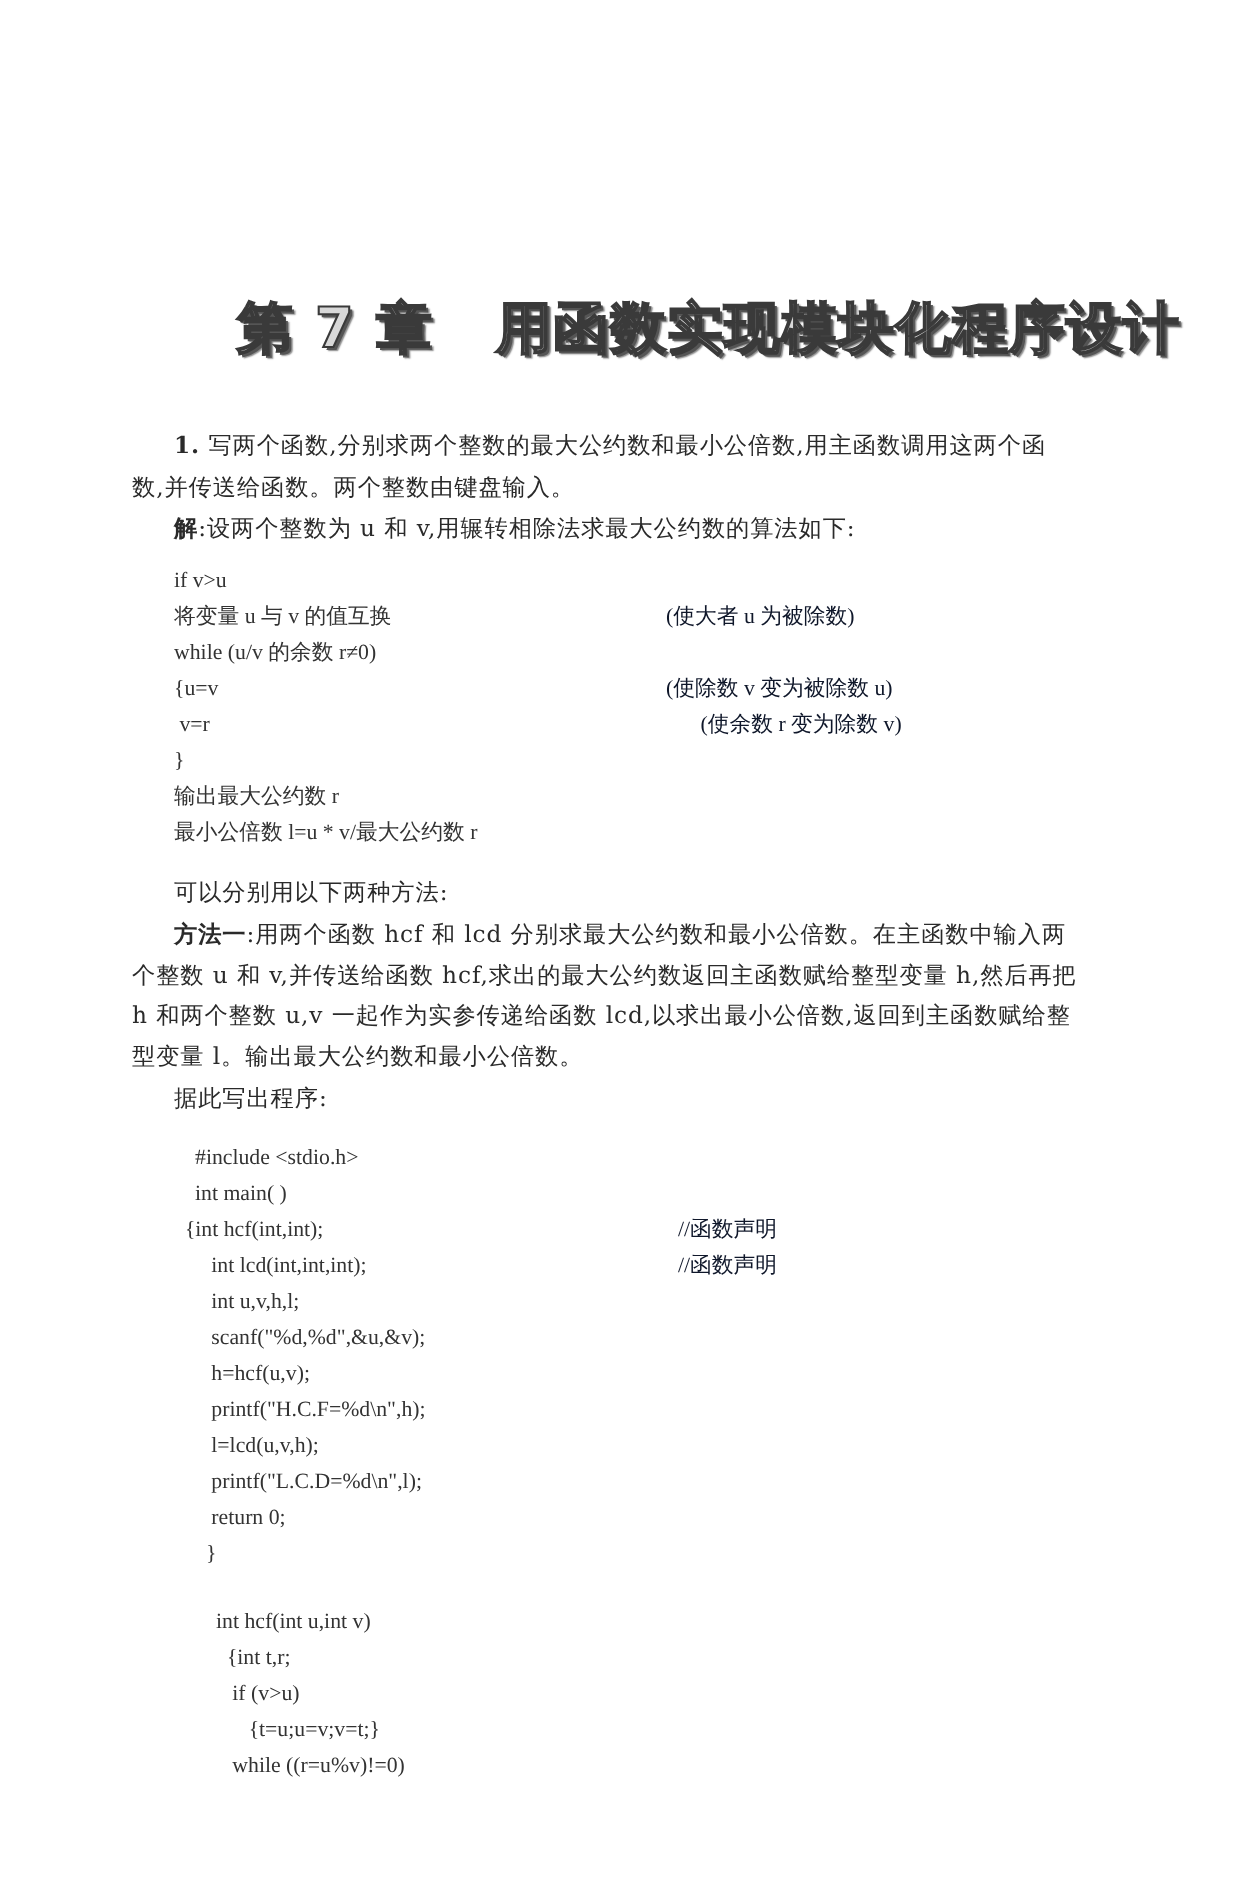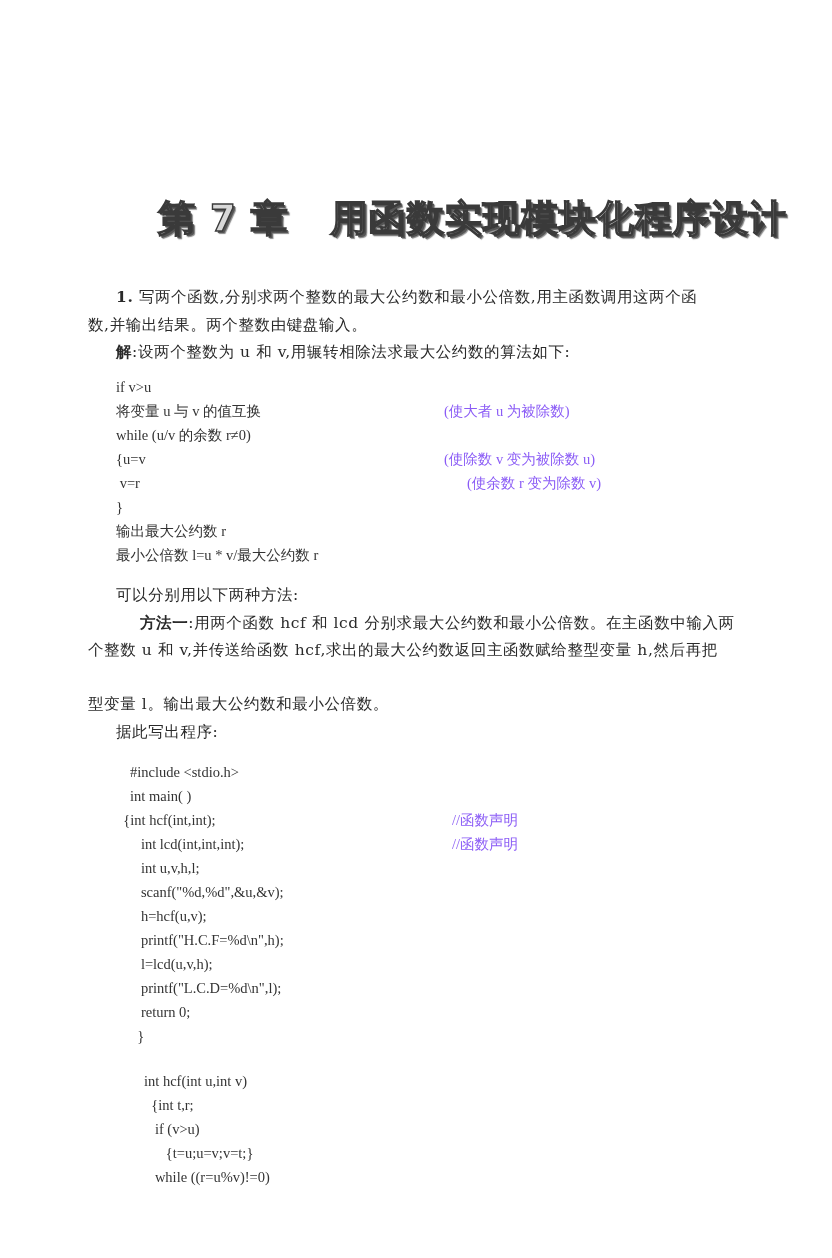--- a/index.html
+++ b/index.html
@@ -10,36 +10,36 @@
            font-family:"DejaVu Sans","Liberation Sans",sans-serif; font-weight:bold;
            font-size:37px; line-height:46px; white-space:nowrap;
            color:#d8d8d8;
            -webkit-text-stroke:1.4px #3a3a3a;
            text-shadow:2px 2px 0 #555, 3px 3px 1px #888; letter-spacing:1px; }
   .title .num { margin:0 14px; }
   .title .sep { display:inline-block; width:42px; }
   .p { position:absolute; font-size:15.5px; line-height:24px; letter-spacing:0.6px; white-space:nowrap; }
   .bold { font-weight:bold; }
   .code { position:absolute; font-family:"Liberation Serif","DejaVu Serif",serif; font-size:14.5px; line-height:24.4px; white-space:pre; color:#333; }
-  .cmt { position:absolute; font-family:"Liberation Serif","DejaVu Serif",serif; font-size:14.5px; line-height:24.4px; white-space:pre; color:#8b5cf6; }
+  .cmt { position:absolute; font-family:"Liberation Serif","DejaVu Serif",serif; font-size:14.5px; line-height:24.4px; white-space:pre; color:#0f172a; }
 </style>
 </head>
 <body>
 
 <div class="page">
 
   <div class="title">
     <span>第</span><span class="num">7</span><span>章</span><span class="sep"></span><span>用函数实现模块化程序设计</span>
   </div>
 
   <div class="p" style="left:116px; top:285px;">
     <span class="bold">1.</span>
     <span>写两个函数,分别求两个整数的最大公约数和最小公倍数,用主函数调用这两个函</span>
   </div>
-  <div class="p" style="left:88px; top:313px;">数,并输出结果。两个整数由键盘输入。</div>
+  <div class="p" style="left:88px; top:313px;">数,并传送给函数。两个整数由键盘输入。</div>
 
   <div class="p" style="left:116px; top:340px;">
     <span class="bold">解</span><span>:设两个整数为 u 和 v,用辗转相除法求最大公约数的算法如下:</span>
   </div>
 
   <div>
     <div class="code" style="left:116px; top:375px;">if v&gt;u</div>
     <div class="code" style="left:116px; top:399px;">将变量 u 与 v 的值互换</div>
     <div class="code" style="left:116px; top:423px;">while (u/v 的余数 r≠0)</div>
     <div class="code" style="left:116px; top:447px;">{u=v</div>
@@ -48,24 +48,25 @@
     <div class="code" style="left:116px; top:519px;">输出最大公约数 r</div>
     <div class="code" style="left:116px; top:543px;">最小公倍数 l=u * v/最大公约数 r</div>
 
     <div class="cmt" style="left:444px; top:399px;">(使大者 u 为被除数)</div>
     <div class="cmt" style="left:444px; top:447px;">(使除数 v 变为被除数 u)</div>
     <div class="cmt" style="left:444px; top:471px;margin-left:23px;">(使余数 r 变为除数 v)</div>
   </div>
 
   <div class="p" style="left:116px; top:583px;">可以分别用以下两种方法:</div>
 
-  <div class="p" style="left:116px; top:611px;margin-left:24px;">
+  <div class="p" style="left:116px; top:611px;">
     <span class="bold">方法一</span><span>:用两个函数 hcf 和 lcd 分别求最大公约数和最小公倍数。在主函数中输入两</span>
   </div>
   <div class="p" style="left:88px; top:638px;">个整数 u 和 v,并传送给函数 hcf,求出的最大公约数返回主函数赋给整型变量 h,然后再把</div>
+  <div class="p" style="left:88px; top:665px;">h 和两个整数 u,v 一起作为实参传递给函数 lcd,以求出最小公倍数,返回到主函数赋给整</div>
   <div class="p" style="left:88px; top:692px;">型变量 l。输出最大公约数和最小公倍数。</div>
 
   <div class="p" style="left:116px; top:720px;">据此写出程序:</div>
 
   <div>
     <div class="code" style="left:130px; top:760px;text-align:center;">#include &lt;stdio.h&gt;</div>
     <div class="code" style="left:130px; top:784px;">int main( )</div>
     <div class="code" style="left:116px; top:808px;">  {int hcf(int,int);</div>
     <div class="code" style="left:130px; top:832px;">   int lcd(int,int,int);</div>
     <div class="code" style="left:130px; top:856px;">   int u,v,h,l;</div>

